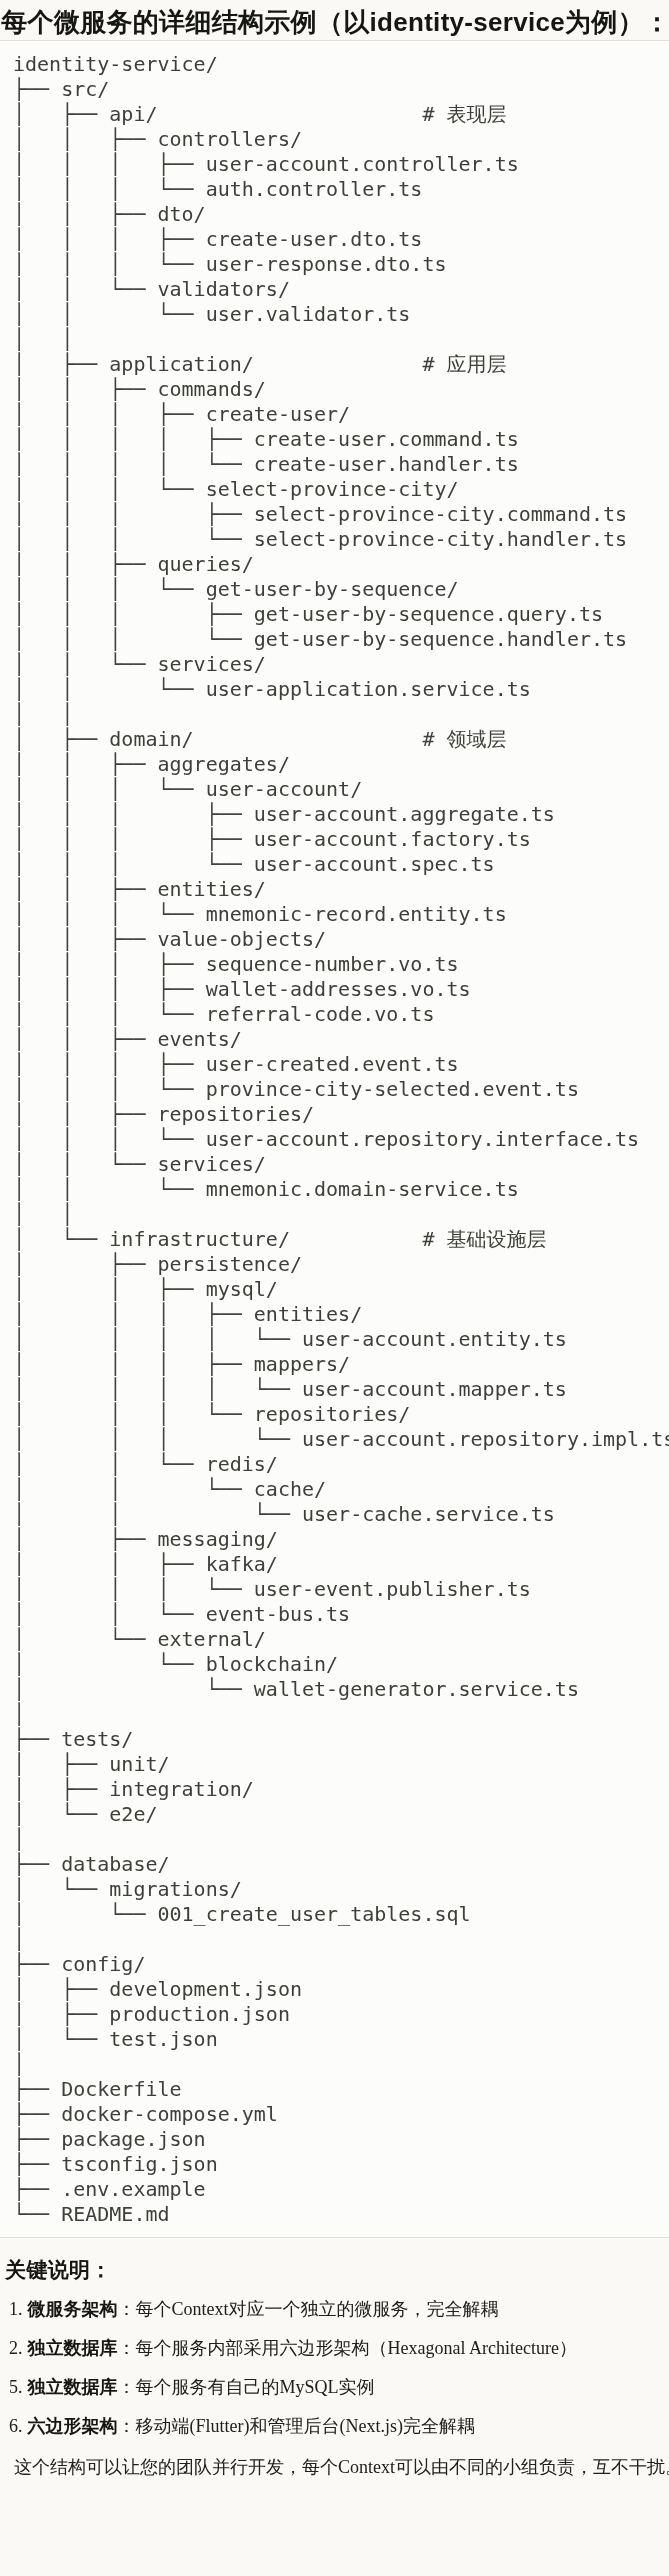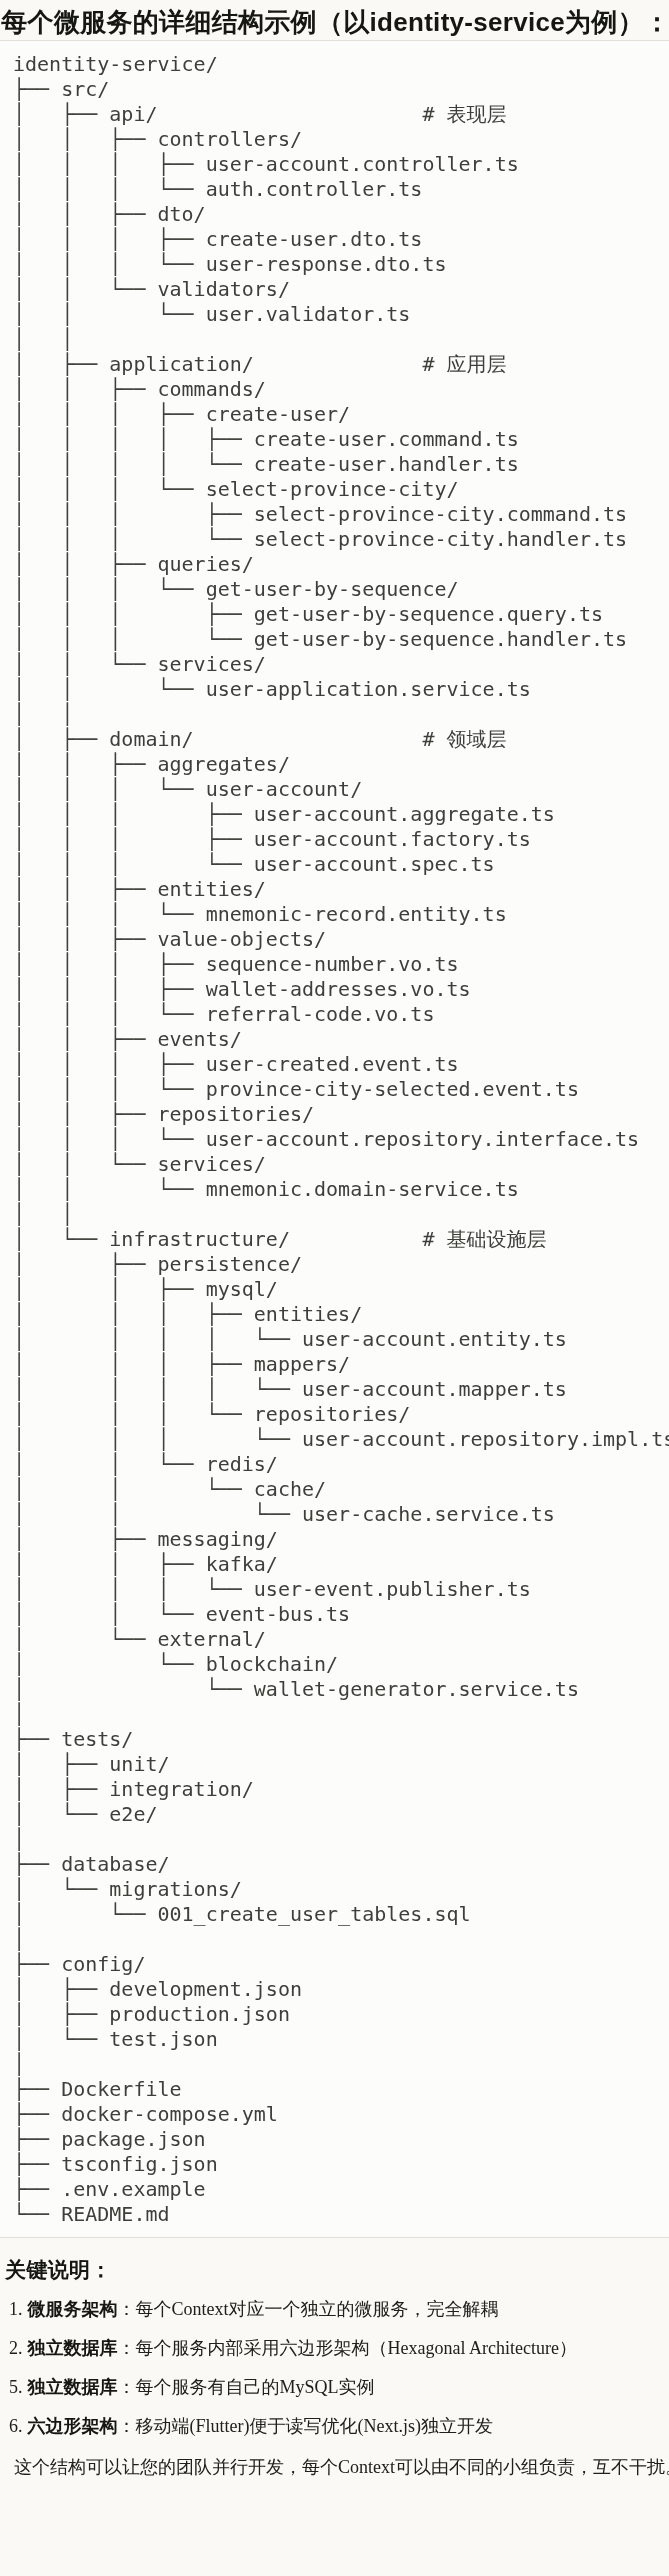--- a/index.html
+++ b/index.html
@@ -188,19 +188,19 @@
     <div class="note-item">
       <span class="note-number">1.</span><span class="note-label">微服务架构</span><span class="note-text">：每个Context对应一个独立的微服务，完全解耦</span>
     </div>
     <div class="note-item">
       <span class="note-number">2.</span><span class="note-label">独立数据库</span><span class="note-text">：每个服务内部采用六边形架构（Hexagonal Architecture）</span>
     </div>
     <div class="note-item">
       <span class="note-number">5.</span><span class="note-label">独立数据库</span><span class="note-text">：每个服务有自己的MySQL实例</span>
     </div>
     <div class="note-item">
-      <span class="note-number">6.</span><span class="note-label">六边形架构</span><span class="note-text">：移动端(Flutter)便于读写优化(Next.js)独立开发</span>
+      <span class="note-number">6.</span><span class="note-label">六边形架构</span><span class="note-text">：移动端(Flutter)和管理后台(Next.js)完全解耦</span>
     </div>
   </div>
 
   <p class="footer-paragraph">这个结构可以让您的团队并行开发，每个Context可以由不同的小组负责，互不干扰。</p>
 </section>
 
 
 </body></html>

